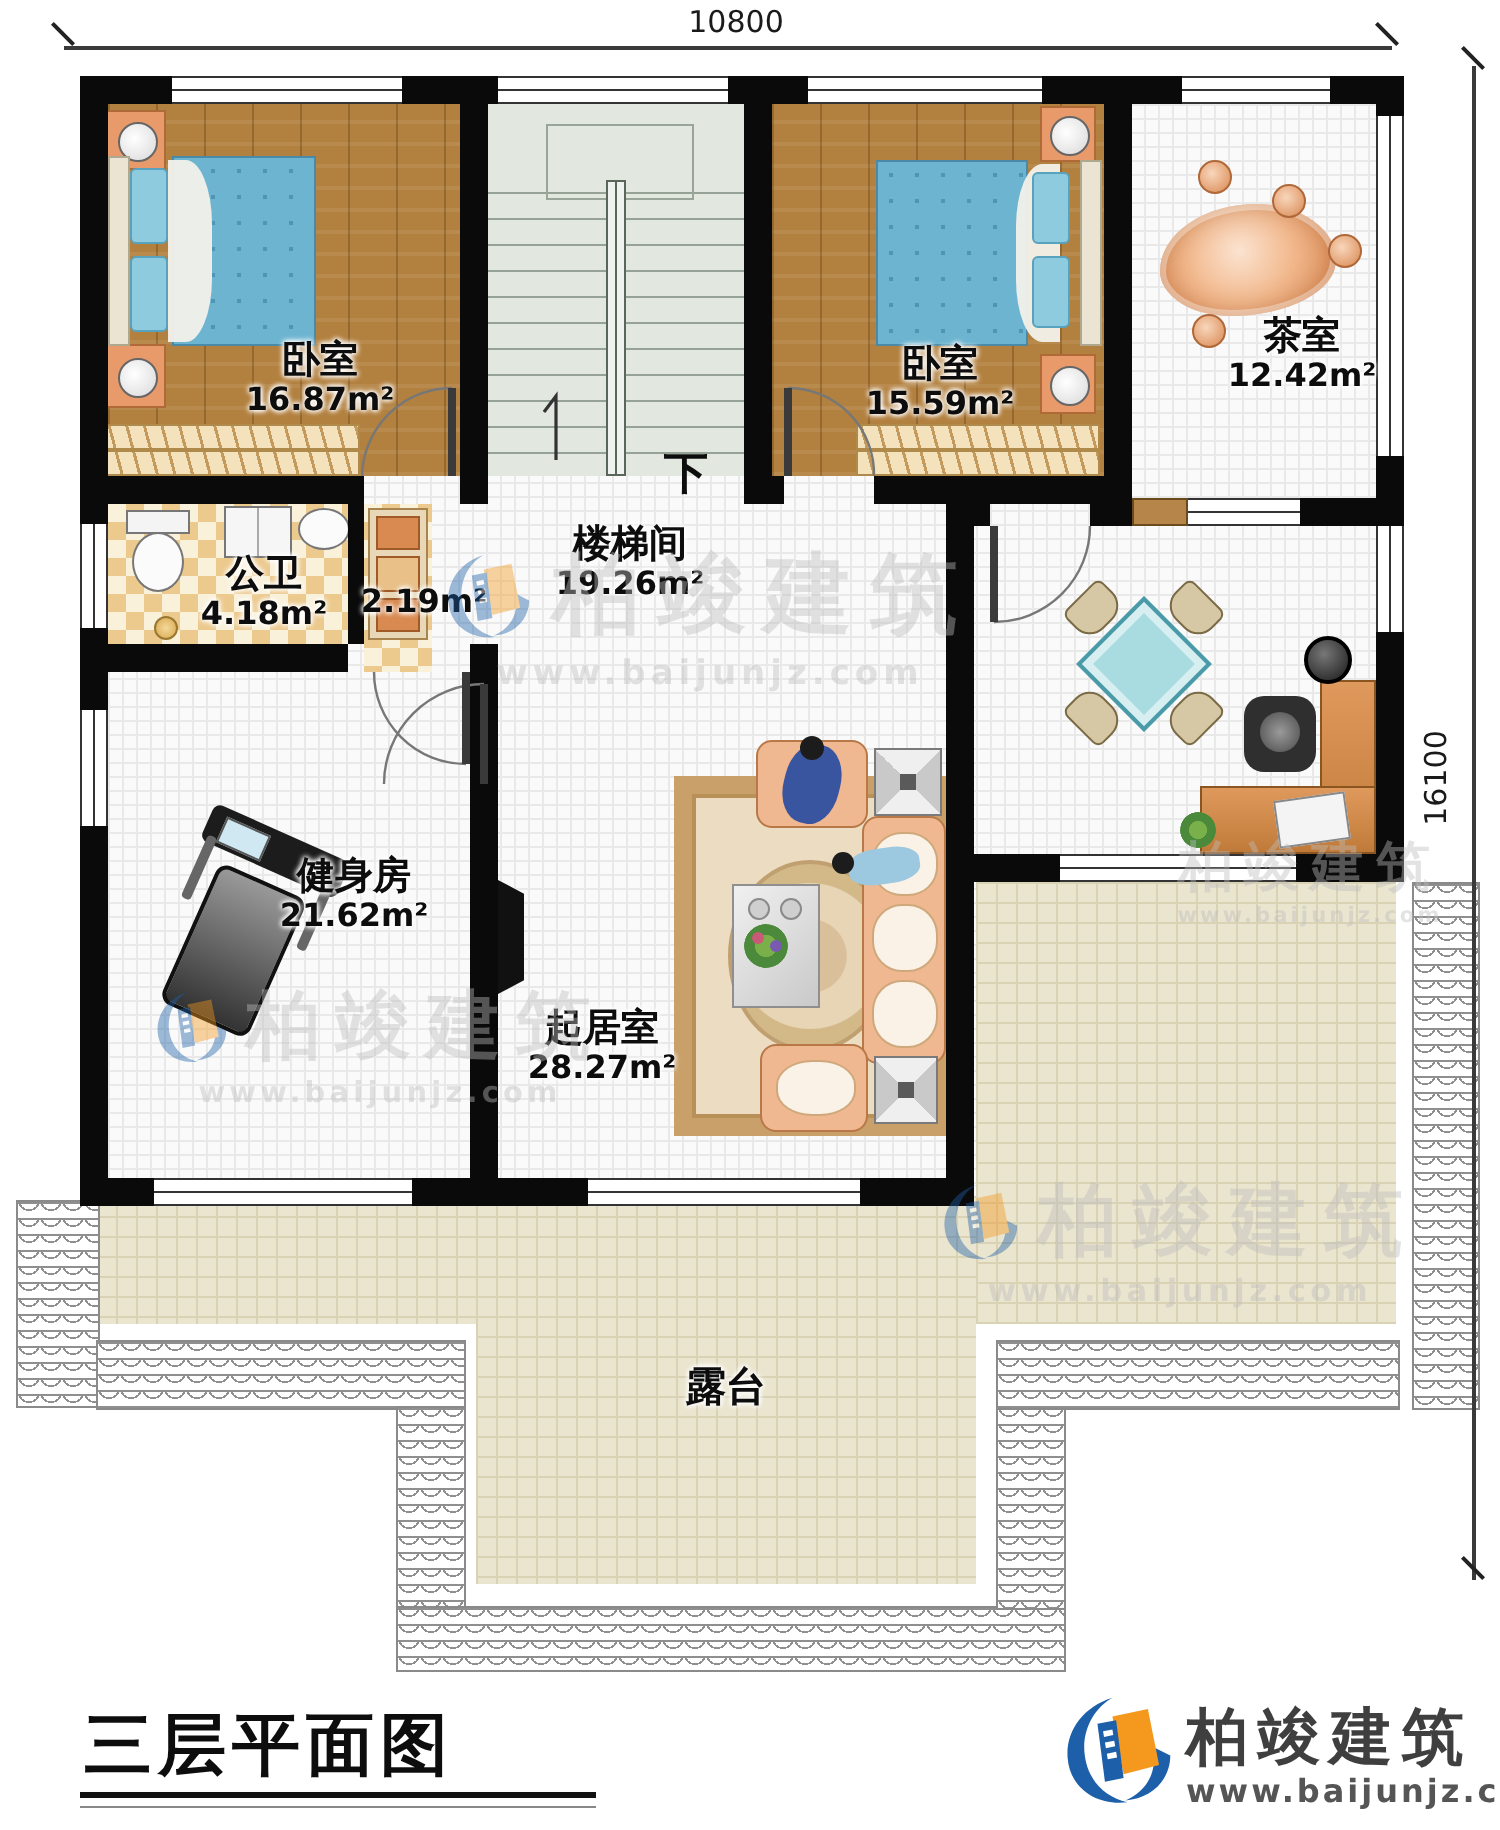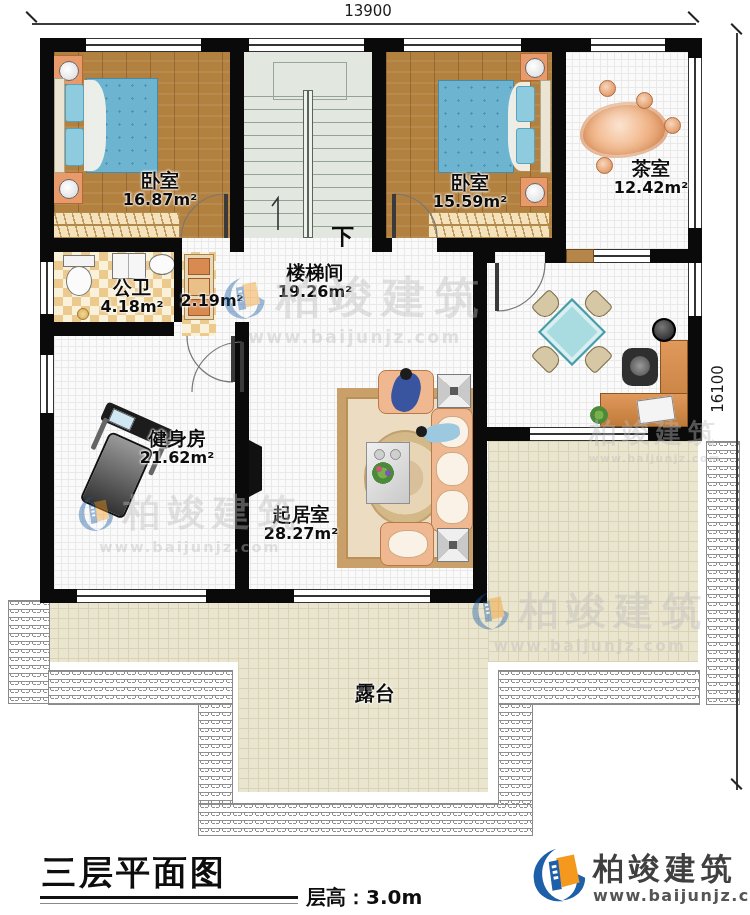--- a/index.html
+++ b/index.html
@@ -332,21 +332,21 @@
     <div class="lbl-area">19.26m²</div>
   </div>
   <div class="abs lbl" style="left:122px;top:428px;width:110px">
     <div class="lbl-name">健身房</div>
     <div class="lbl-area">21.62m²</div>
   </div>
   <div class="abs lbl" style="left:246px;top:504px;width:110px">
     <div class="lbl-name">起居室</div>
     <div class="lbl-area">28.27m²</div>
   </div>
-  <div class="abs lbl" style="left:340px;top:682px;width:70px">
+  <div class="abs lbl" style="left:328px;top:682px;width:70px">
     <div class="lbl-name" style="font-size:20px">露台</div>
   </div>
   <div class="abs dirlbl" style="left:332px;top:222px">下</div>
 
   <div class="abs wm" style="left:170px;top:268px;width:370px">
     <div class="wm-row">
         <svg width="44" height="44" viewBox="0 0 60 60" style="fill:#bdbdbd">
           <use href="#logo-mark"></use>
         </svg>
         <span>柏竣建筑</span>
@@ -374,31 +374,28 @@
   <div class="abs wm" style="left:540px;top:400px;width:230px;transform:scale(.62)">
     <div class="wm-row">
         <span>柏竣建筑</span>
       </div>
     <div class="wm-url">www.baijunjz.com</div>
   </div>
 
   <div class="abs dimline" style="left:32px;top:23px;width:664px;height:1.5px"></div>
   <div class="abs tick" style="left:24px;top:16px"></div>
   <div class="abs tick" style="left:686px;top:16px"></div>
-  <div class="abs dimtext" style="left:330px;top:2px;width:76px">13900</div>
+  <div class="abs dimtext" style="left:330px;top:2px;width:76px">10800</div>
   <div class="abs dimline" style="left:736px;top:33px;width:1.5px;height:757px"></div>
   <div class="abs tick" style="left:729px;top:28px"></div>
   <div class="abs tick" style="left:729px;top:783px"></div>
   <div class="abs dimtext" style="left:694px;top:380px;width:48px;transform:rotate(-90deg)">16100</div>
 
   <div class="abs tb-title" style="left:42px;top:850px">三层平面图</div>
   <div class="abs" style="left:40px;top:896px;width:258px;height:3px;background:#111"></div>
   <div class="abs" style="left:40px;top:903px;width:258px;height:1px;background:#888"></div>
-  <div class="abs tb-row" style="left:306px;top:884px">
-    <span>层高：</span><span>3.0m</span>
-  </div>
   <svg class="abs" style="left:531px;top:845px" width="56" height="60" viewBox="0 0 60 60">
     <style>.swoosh{fill:#1d5fa8}.bldg{fill:#f5991e}</style>
     <use href="#logo-mark"></use>
   </svg>
   <div class="abs brand-name" style="left:593px;top:848px">柏竣建筑</div>
   <div class="abs brand-url" style="left:593px;top:886px">www.baijunjz.com</div>
 </div>
 
 </body></html>

